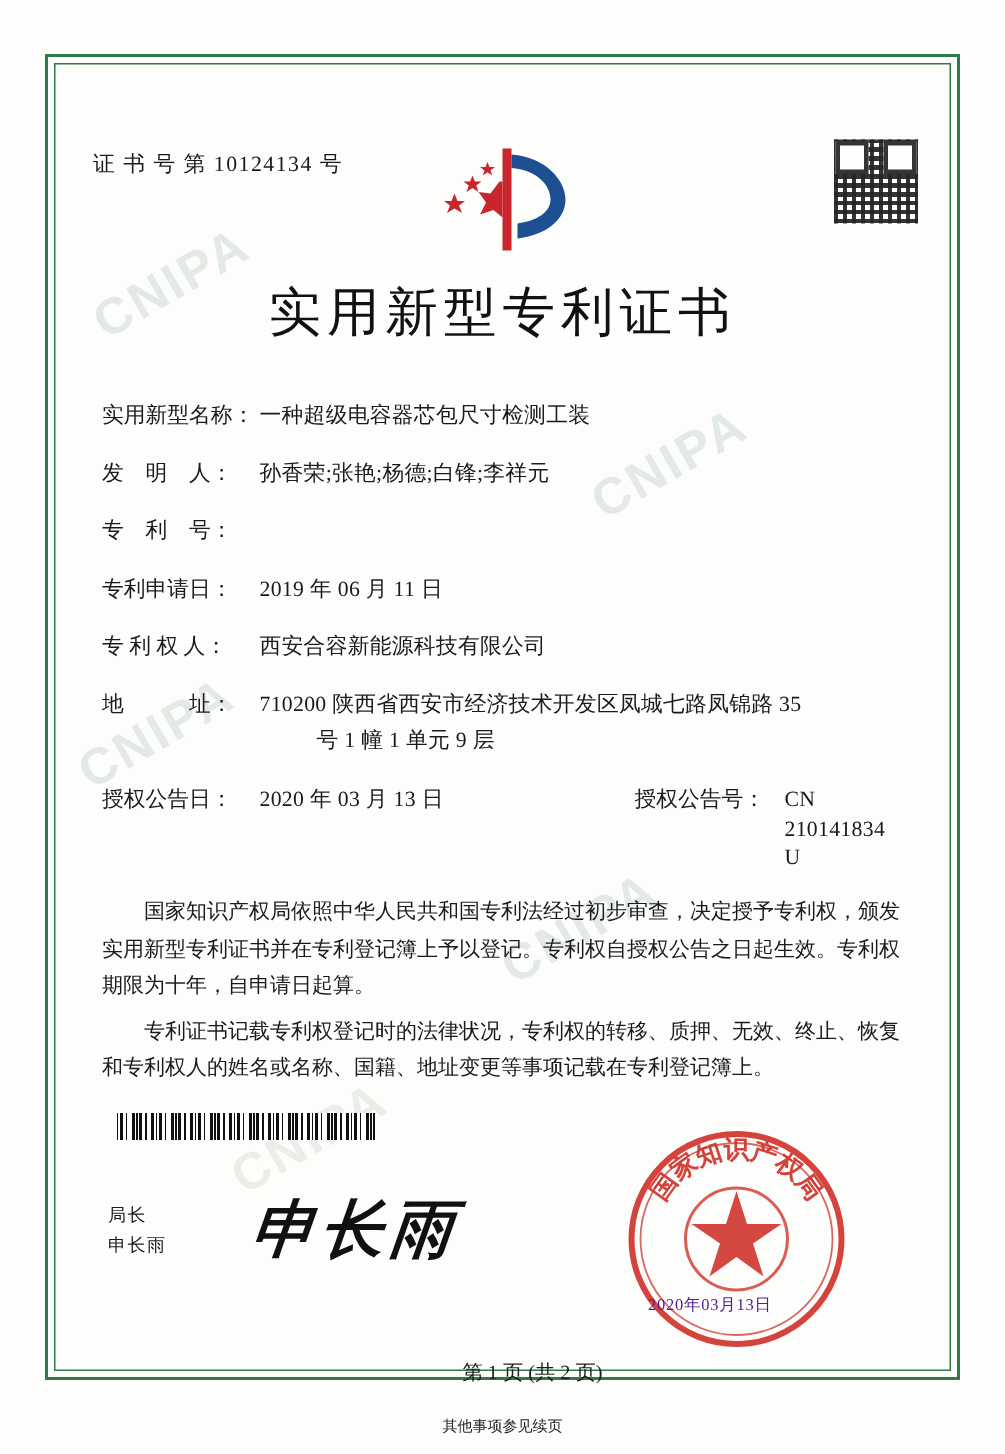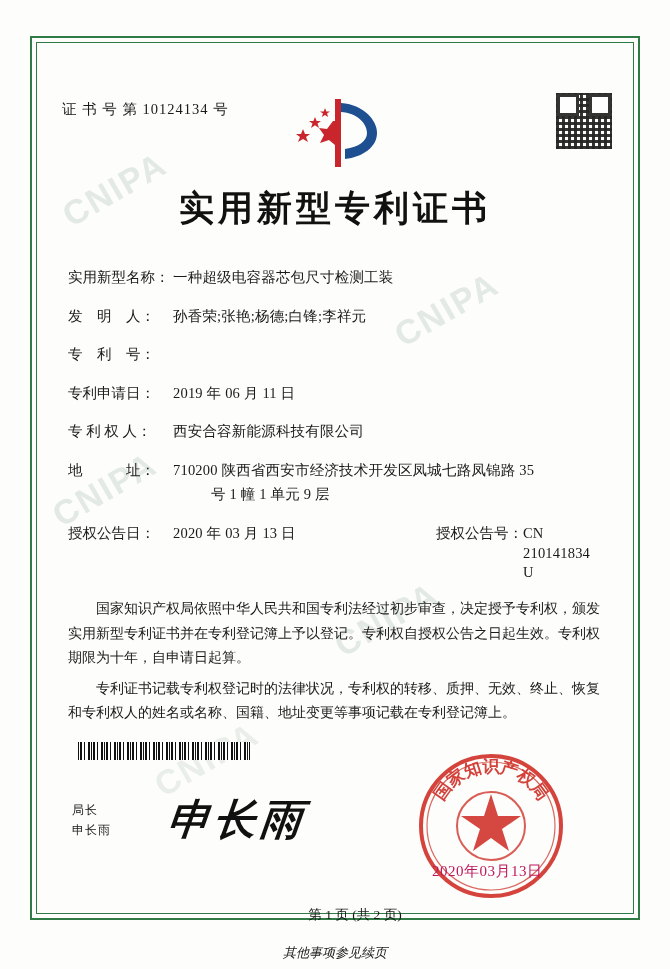--- a/index.html
+++ b/index.html
@@ -102,21 +102,21 @@
     position: absolute;
     left: 289px; top: 95px;
     width: 96px; height: 76px;
   }
 
   .title {
     position: absolute;
     left: 0; right: 0; top: 185px;
     text-align: center;
     font-size: 35px;
-    font-weight: bold;
+    font-weight: normal;
     letter-spacing: 4px;
     color: #111;
   }
 
   
   .fields {
     position: absolute;
     left: 68px; top: 268px;
     width: 530px;
     font-size: 14.5px;
@@ -136,21 +136,21 @@
   .row .value {
     flex: 1;
     letter-spacing: .2px;
   }
   .row .value .line2 {
     display: block;
     margin-top: 5px;
     margin-left: 38px;
   }
   .row.dual .value-left { width: 250px; flex: none; }
-  .row.dual .label2 { width: 100px; flex: none; text-align: right; }
+  .row.dual .label2 { width: 100px; flex: none; }
 
   
   .paras {
     position: absolute;
     left: 68px; top: 570px;
     width: 532px;
     font-size: 14px;
     line-height: 1.75;
     text-align: justify;
     margin-top: 27px;
@@ -192,40 +192,39 @@
 
   
   .seal {
     position: absolute;
     left: 415px; top: 750px;
     width: 152px; height: 152px;
   }
   .seal-date {
     position: absolute;
     left: 432px; top: 862px;
-    font-size: 15px;
-    color: #be185d;
+    font-size: 11px;
+    color: #4c1d95;
     letter-spacing: .5px;
   }
 
   
   .page-no {
     position: absolute;
     left: 0; right: 0; top: 906px;
     text-align: center;
     font-size: 13.5px;
     padding-left: 40px;
   }
   .footnote {
     position: absolute;
     left: 0; right: 0; top: 944px;
     text-align: center;
-    font-size: 13px;
+    font-size: 10px;
     color: #222;
-    font-style: italic;
   }
 </style>
 </head>
 <body>
 
 <div class="page">
 
   <div class="wm wm1">CNIPA</div>
   <div class="wm wm2">CNIPA</div>
   <div class="wm wm3">CNIPA</div>

